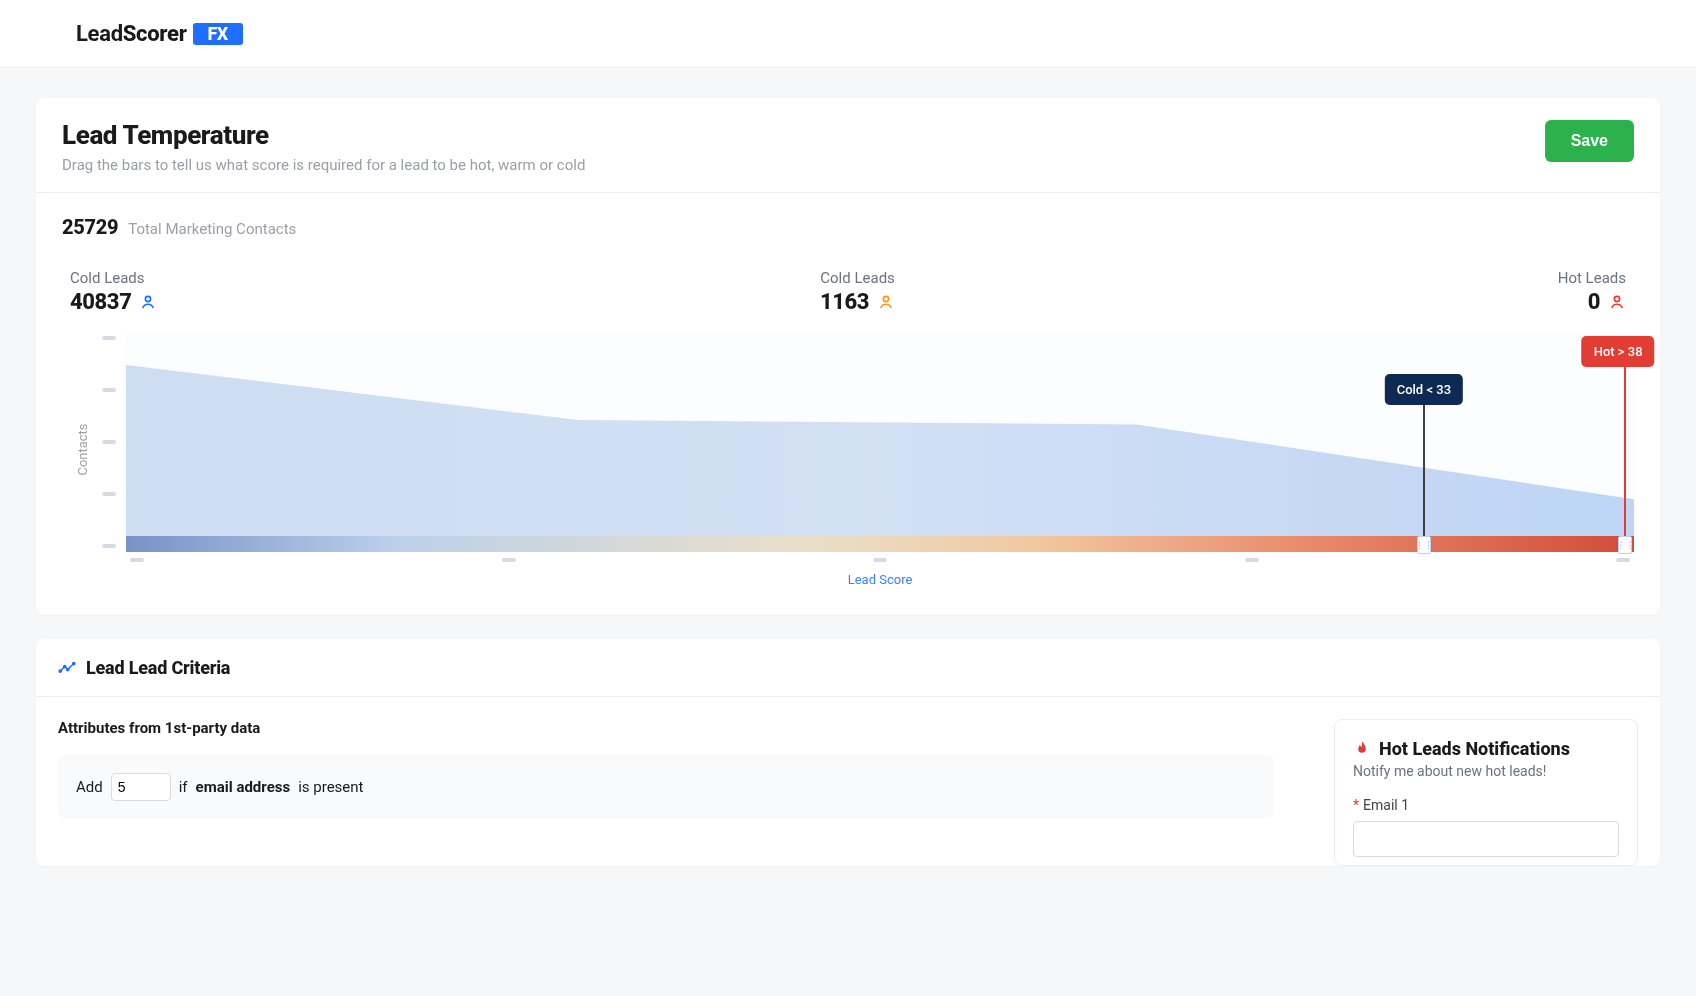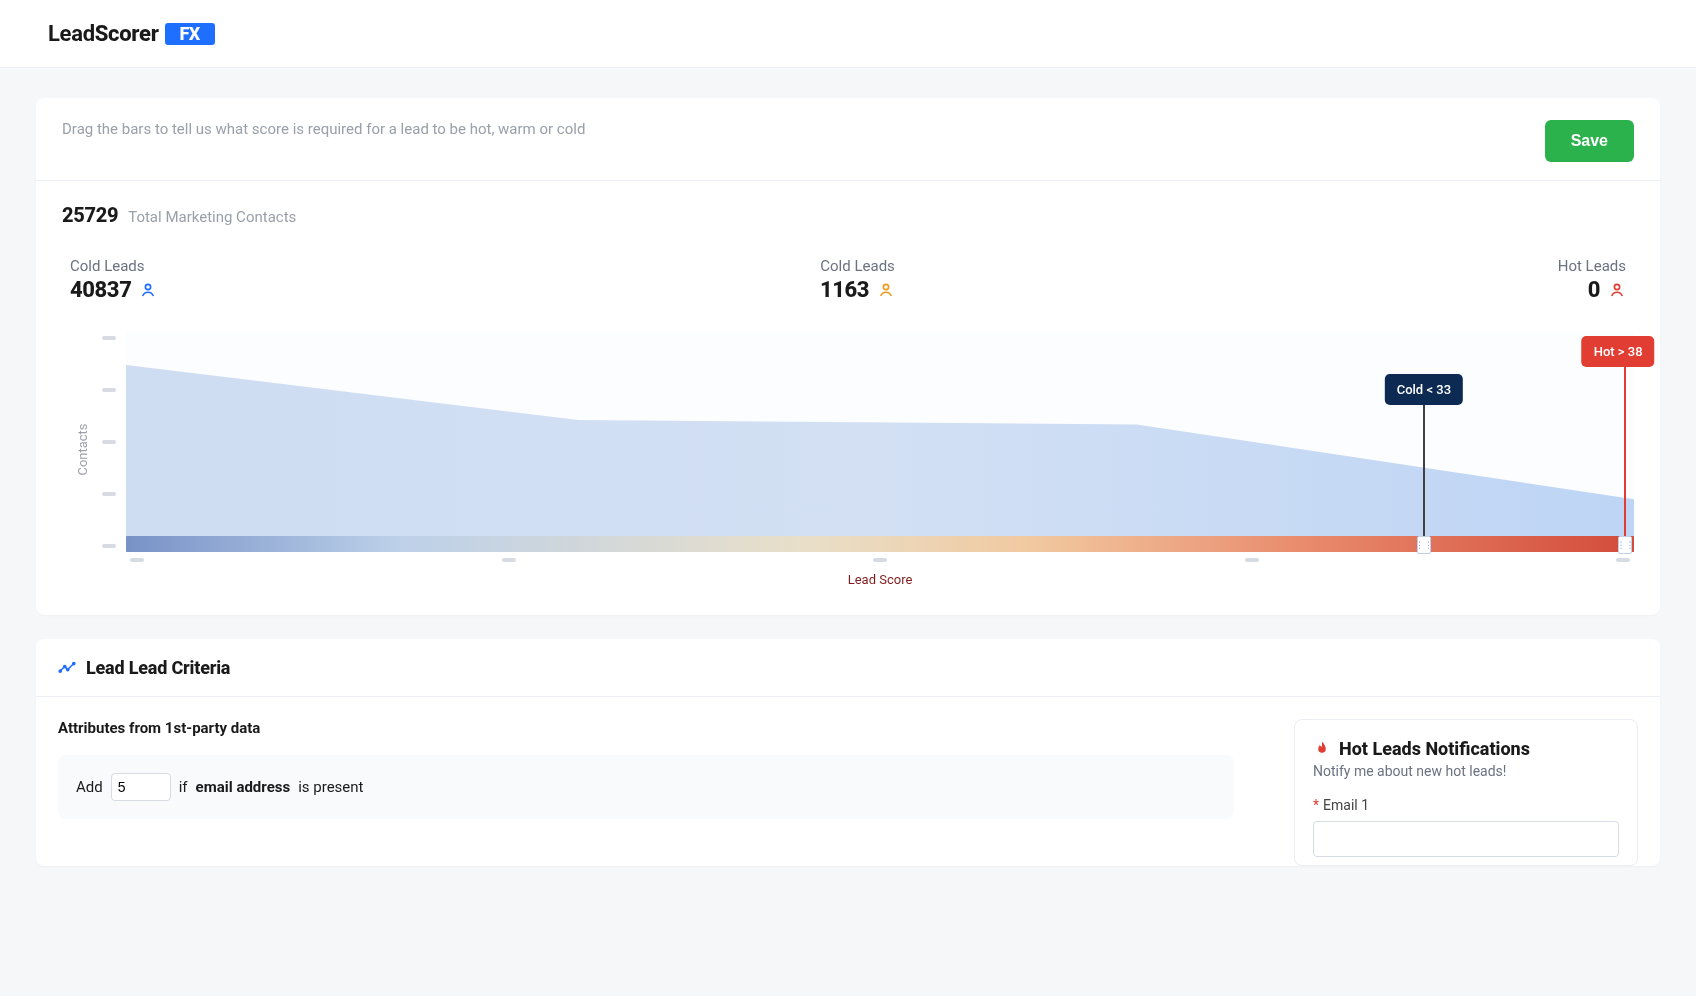--- a/index.html
+++ b/index.html
@@ -10,21 +10,21 @@
     body {
       font-family: -apple-system, BlinkMacSystemFont, "Segoe UI", Roboto, Helvetica, Arial, sans-serif;
       background: #f6f7f9;
       color: #1a1a1a;
     }
     .topbar {
       background: #ffffff;
       height: 68px;
       display: flex;
       align-items: center;
-      padding: 0 48px;
+      padding: 0 76px;
       border-bottom: 1px solid #eceff3;
     }
     .logo-wrap {
       display: flex;
       align-items: center;
       gap: 4px;
     }
     .logo-text {
       font-size: 22px;
       font-weight: 700;
@@ -97,21 +97,21 @@
       font-weight: 800;
       letter-spacing: -0.3px;
     }
     .total-label {
       color: #9aa0a9;
       font-size: 15px;
     }
     .stats-row {
       display: flex;
       justify-content: space-between;
-      margin-bottom: 30px;
+      margin-bottom: 18px;
       padding: 0 8px 0 8px;
     }
     .stat {
       display: flex;
       flex-direction: column;
     }
     .stat.center { align-items: center; }
     .stat.right { align-items: flex-end; }
     .stat-label {
       color: #6b7280;
@@ -251,21 +251,21 @@
       padding: 6px 4px 0 4px;
     }
     .x-tick {
       width: 14px;
       height: 4px;
       background: #d7dbe3;
       border-radius: 2px;
     }
     .x-label {
       text-align: center;
-      color: #7f1d1d;
+      color: #3b82f6;
       font-size: 13px;
       margin-top: 10px;
     }
 
     
     .panel2-header {
       display: flex;
       align-items: center;
       gap: 10px;
       padding: 18px 22px;
@@ -304,21 +304,21 @@
       height: 28px;
       border: 1px solid #d7dbe3;
       border-radius: 4px;
       font-size: 14px;
       padding: 0 6px;
     }
     .rule-row .bold {
       font-weight: 700;
     }
     .criteria-right {
-      width: 344px;
+      width: 304px;
       border: 1px solid #eaedf1;
       border-radius: 8px;
       padding: 18px 18px 8px 18px;
     }
     .hot-title-row {
       display: flex;
       align-items: center;
       gap: 8px;
       margin-bottom: 4px;
     }
@@ -363,20 +363,21 @@
     </span>
     <span class="logo-fx">FX</span>
   </div>
 </div>
 
 <div class="page">
 
   <div class="panel">
     <div class="panel-header">
       <div class="title-group">
+        <h1>Lead Temperature</h1>
         <div class="subtitle">Drag the bars to tell us what score is required for a lead to be hot, warm or cold</div>
       </div>
       <button class="save-btn">Save</button>
     </div>
 
     <div class="panel-body">
       <div class="total-row">
         <span class="total-number">25729</span>
         <span class="total-label">Total Marketing Contacts</span>
       </div>

